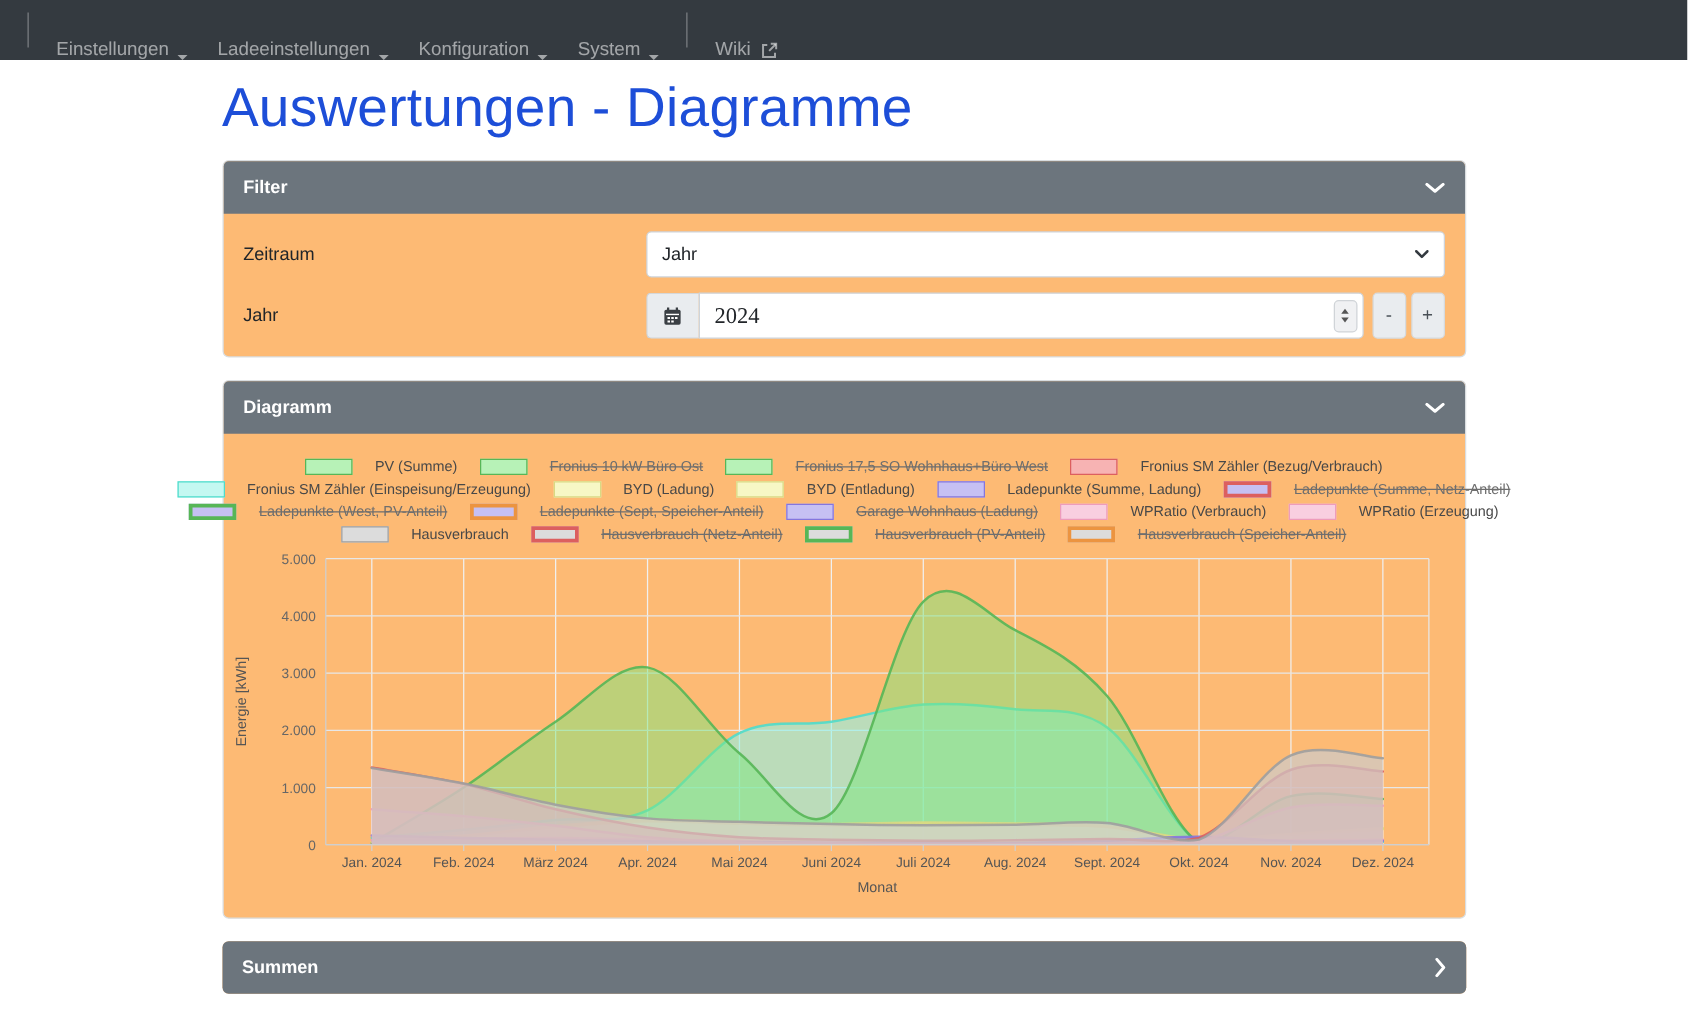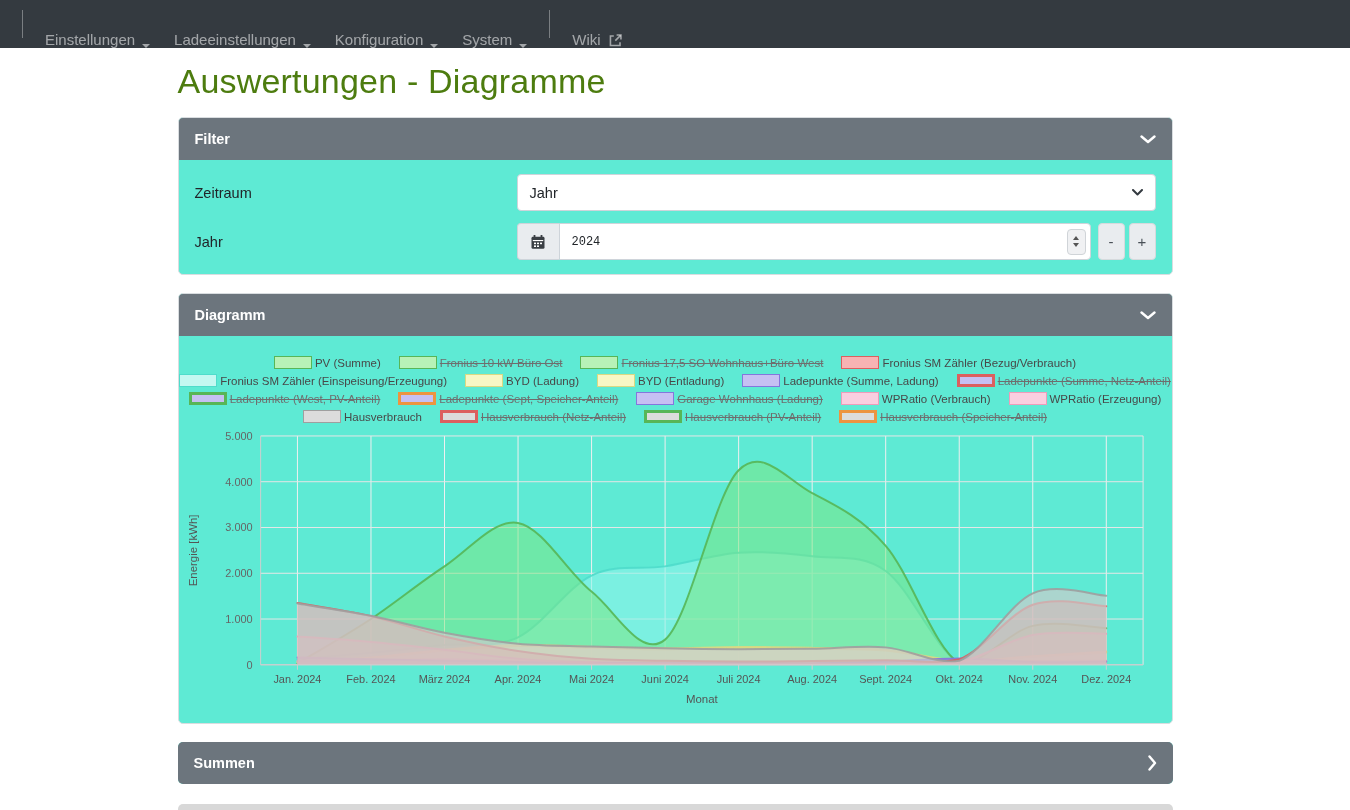--- a/index.html
+++ b/index.html
@@ -9,53 +9,53 @@
     font-family:"Liberation Sans", sans-serif; color:#212529;
   }
   
   .topnav { height:48px; background:#343a40; display:flex; align-items:center; padding:0 12px; }
   .nav-items { display:flex; align-items:center; height:100%; }
   .nav-divider { width:1px; height:28px; background:rgba(255,255,255,.35); margin:0 10px; }
   .nav-link { color:rgba(255,255,255,.55); font-size:15px; padding:0 12px; display:flex; align-items:flex-end; gap:7px; cursor:pointer; height:100%; }
   .caret { width:0; height:0; border-left:4px solid transparent; border-right:4px solid transparent; border-top:4px solid rgba(255,255,255,.55); margin-top:2px; }
   
   .container { width:995px; margin:0 auto; padding-top:8px; }
-  h1.page-title { font-size:34px; font-weight:500; margin:6px 0 16px 0; color:#4d7c0f; letter-spacing:.2px; }
-  .card { border:1px solid #d9dde0; border-radius:5px; margin-bottom:18px; background:#5eead4; }
+  h1.page-title { font-size:44px; font-weight:500; margin:6px 0 16px 0; color:#1d4ed8; letter-spacing:.2px; }
+  .card { border:1px solid #d9dde0; border-radius:5px; margin-bottom:18px; background:#fdba74; }
   .card-header { background:#6c757d; color:#fff; font-weight:bold; font-size:14.5px; padding:0 16px; height:42px;
                  display:flex; justify-content:space-between; align-items:center; border-radius:4px 4px 0 0; cursor:pointer; }
   .card.collapsed { border:none;text-align:right; }
   .card.collapsed .card-header { border-radius:5px; }
   .card-body { padding:14px 16px; }
   .chev { stroke:#fff; stroke-width:2.4; fill:none; stroke-linecap:round; stroke-linejoin:round; }
   
   .form-row { display:flex; align-items:center; margin-bottom:12px; }
   .form-row:last-child { margin-bottom:0; }
   .form-label { width:322px; font-size:14.5px; }
   .select-box { flex:1; border:1px solid #ced4da; border-radius:4px; height:37px; display:flex; align-items:center;
                 justify-content:space-between; padding:0 12px; font-size:14.5px; cursor:pointer; background:#fff; }
   .select-chev { stroke:#343a40; stroke-width:2; fill:none; stroke-linecap:round; stroke-linejoin:round; }
   .input-group { flex:1; display:flex; align-items:center; }
   .ig-prepend { width:42px; height:37px; background:#e9ecef; border:1px solid #ced4da; border-right:0;
                 border-radius:4px 0 0 4px; display:flex; align-items:center; justify-content:center; cursor:pointer; }
   .num-wrap { position:relative; flex:1; height:37px; }
   input.num { width:100%; height:37px; border:1px solid #ced4da; border-radius:0 4px 4px 0; padding:0 34px 0 12px;
-              font-size:12px; color:#212529; font-family:Liberation Mono, monospace; outline:none; }
+              font-size:18px; color:#212529; font-family:Liberation Serif, serif; outline:none; }
   .spinner { position:absolute; right:5px; top:5.5px; width:19px; height:26px; background:#f0f1f3; border:1px solid #d0d4d8;
              border-radius:4px; display:flex; flex-direction:column; align-items:center; justify-content:center; gap:3px; cursor:pointer; }
   .spin-up { width:0;height:0;border-left:3.5px solid transparent;border-right:3.5px solid transparent;border-bottom:4.5px solid #555; }
   .spin-down { width:0;height:0;border-left:3.5px solid transparent;border-right:3.5px solid transparent;border-top:4.5px solid #555; }
   .step-btn { width:27px; height:37px; background:#e9ecef; border:1px solid #d6dadd; border-radius:4px; font-size:15px;
               color:#495057; display:flex; align-items:center; justify-content:center; cursor:pointer; }
   .step-btn.minus { margin-left:7px; }
   .step-btn.plus { margin-left:4px; }
   
   .legend { margin-top:20px; }
   .legend-row { display:flex; justify-content:center; gap:18px; margin-bottom:5px; }
-  .legend-item { display:flex; align-items:center; gap:3px; font-size:11.5px; color:#484848; cursor:pointer; white-space:nowrap; }
+  .legend-item { display:flex; align-items:center; gap:18px; font-size:11.5px; color:#484848; cursor:pointer; white-space:nowrap; }
   .legend-box { width:38px; height:13px; flex:0 0 auto; }
   .legend-label.struck { text-decoration:line-through; color:#6e6e6e; }
   
   .chart-svg { display:block; width:100%; }
   
   .footer { margin-top:20px; background:#d8d8d8; border-radius:5px 5px 0 0; text-align:center;
             padding:7px 0 40px 0; font-size:14px; color:#2f2f2f; }
 </style>
 </head>
 <body>

